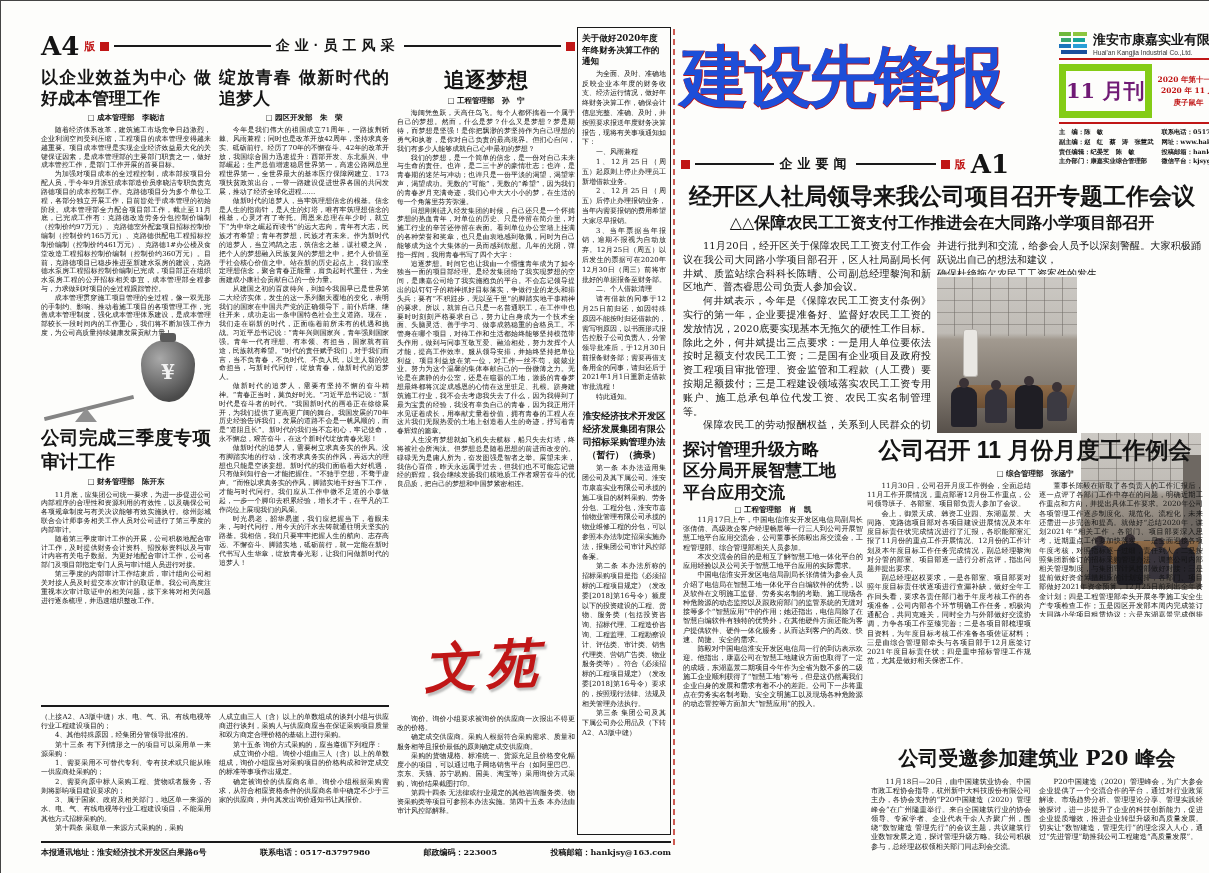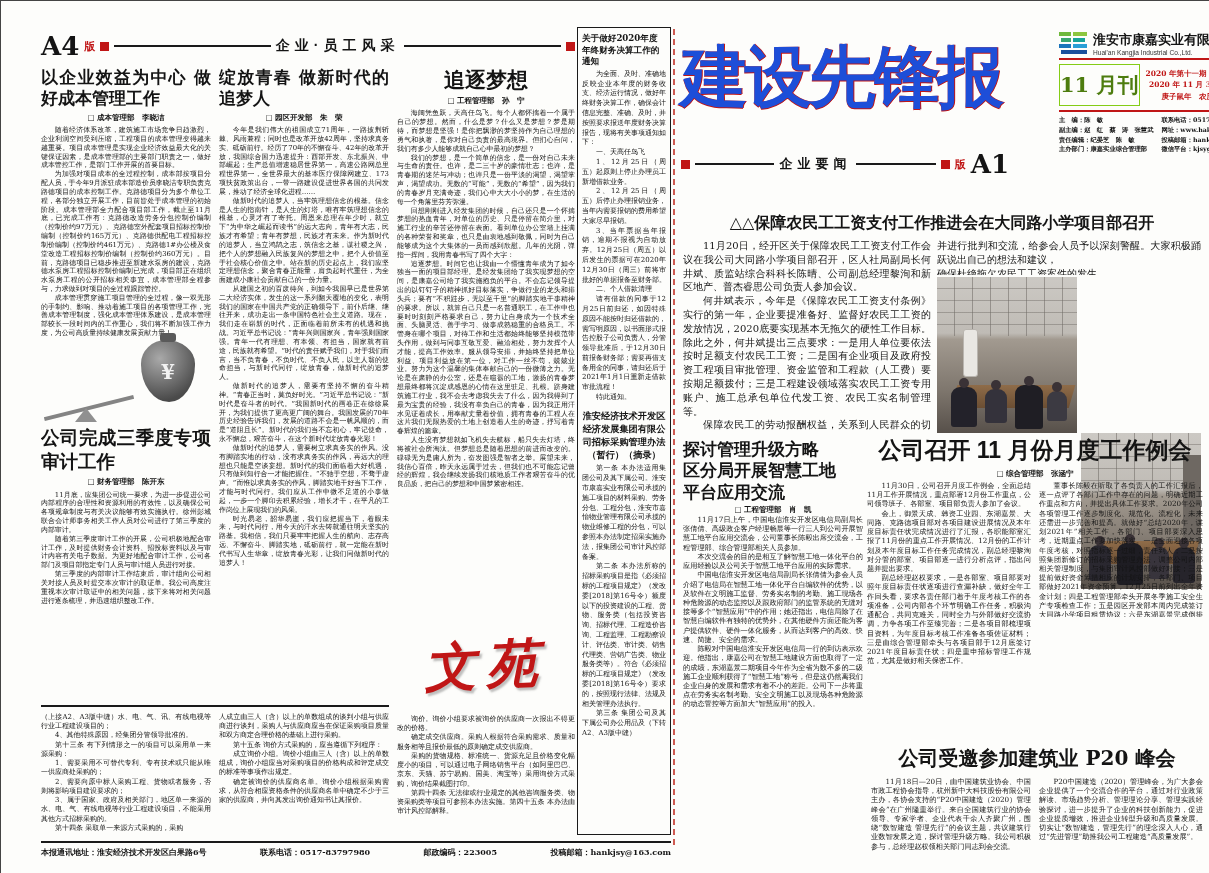--- a/index.html
+++ b/index.html
@@ -20,21 +20,21 @@
   .bodyBox{font-size:7px;line-height:1.4;}
   .bodyBot{font-size:7px;line-height:1.32;}
   .titleL{font-weight:bold;font-size:17px;line-height:1.25;margin:0 0 3px 0;}
   .byline{text-align:center;font-size:7.5px;font-weight:bold;margin:2px 0 4px 0;text-indent:0;}
   .box4{border:1.5px solid #1a1a1a;padding:5px 4px;box-sizing:border-box;}
   
   .mast{font-weight:bold;color:#1d4ed8;font-size:67px;line-height:92px;letter-spacing:-3px;white-space:nowrap;
         text-shadow:1px 0 0 #c01616,0 1px 0 #c01616;}
   .issue{font-size:7.5px;font-weight:bold;color:#c01616;line-height:1.5;white-space:nowrap;}
   .eds{font-size:6.3px;font-weight:bold;line-height:1.55;white-space:nowrap;}
-  .badge{border:1px solid #84cc16;color:#4d7c0f;font-weight:bold;font-size:21px;
+  .badge{border:7px solid #84cc16;color:#701a75;font-weight:bold;font-size:21px;
          display:flex;align-items:center;justify-content:center;white-space:nowrap;}
   .bodyR1{font-size:10px;line-height:1.38;}
   .bodyR{font-size:7.2px;line-height:1.28;}
   .photo{position:relative;overflow:hidden;background:linear-gradient(180deg,#ccc9c4 0%,#bfbbb5 36%,#a29a90 40%,#7f776e 72%,#57504a 100%);}
   .photo .grid{position:absolute;left:0;right:0;top:0;height:38%;
     background:repeating-linear-gradient(90deg,transparent 0 17px,rgba(110,105,100,.55) 17px 18px),
                repeating-linear-gradient(0deg,transparent 0 11px,rgba(110,105,100,.45) 11px 12px);}
   .photo .table{position:absolute;left:12%;right:4%;bottom:16%;height:15%;
     background:linear-gradient(#8f6c49,#6b4e33);transform:skewX(-16deg);}
   .fig{position:absolute;border-radius:9px 9px 3px 3px;background:#2d2b30;}
@@ -134,21 +134,21 @@
     <div class="abs clip jt bodyBot" style="left:188px;top:688px;width:170px;height:118px;">
       <p class="noind">人成立由三人（含）以上的单数组成的谈判小组与供应商进行谈判，采购人与供应商应当在保证采购项目质量和双方商定合理价格的基础上进行采购。</p>
       <p>第十五条 询价方式采购的，应当遵循下列程序：</p>
       <p>成立询价小组。询价小组由三人（含）以上的单数组成，询价小组应当对采购项目的价格构成和评定成交的标准等事项作出规定。</p>
       <p>确定被询价的供应商名单。询价小组根据采购需求，从符合相应资格条件的供应商名单中确定不少于三家的供应商，并向其发出询价通知书让其报价。</p>
     </div>
 
     <div class="abs clip jt bodyBox box4" style="left:546px;top:2px;width:94px;height:808px;">
       <div style="font-weight:bold;font-size:8.6px;line-height:1.35;text-align:left;margin-bottom:2px;">关于做好2020年度年终财务决算工作的通知</div>
       <p>为全面、及时、准确地反映企业本年度的财务收支、经济运行情况，做好年终财务决算工作，确保会计信息完整、准确、及时，并按照要求报送年度财务决算报告，现将有关事项通知如下：</p>
-      <p>一、天高任鸟飞</p>
+      <p>一、风雨兼程</p>
       <p>1、12月25日（周五）起原则上停止办理员工新增借款业务。</p>
       <p>2、12月25日（周五）后停止办理报销业务，当年内需要报销的费用希望大家尽早报销。</p>
       <p>3、当年票据当年报销，逾期不报视为自动放弃。12月25日（周五）以后发生的票据可在2020年12月30日（周三）前将审批好的单据报备至财务部。</p>
       <p>二、个人借款清理</p>
       <p>请有借款的同事于12月25日前归还，如因特殊原因不能按时归还借款的，需写明原因，以书面形式报告控股子公司负责人，分管领导批准后，于12月30日前报备财务部；需要再借支备用金的同事，请归还后于2021年1月1日重新走借款审批流程！</p>
       <p>特此通知。</p>
       <div style="font-weight:bold;font-size:9.2px;line-height:1.4;text-align:center;margin:7px 0 3px 0;">淮安经济技术开发区经济发展集团有限公司招标采购管理办法（暂行）（摘录）</div>
       <p>第一条 本办法适用集团公司及其下属公司。淮安市康嘉实业有限公司承揽的施工项目的材料采购、劳务分包、工程分包，淮安市嘉怡物业管理有限公司承揽的物业维修工程的分包，可以参照本办法制定招采实施办法，报集团公司审计风控部备案。</p>
       <p>第二条 本办法所称的招标采购项目是指《必须招标的工程项目规定》（发改委[2018]第16号令）额度以下的投资建设的工程、货物、服务类（包括投资咨询、招标代理、工程造价咨询、工程监理、工程勘察设计、评估类、审计类、销售代理类、营销广告类、物业服务类等）。符合《必须招标的工程项目规定》（发改委[2018]第16号令）要求的，按照现行法律、法规及相关管理办法执行。</p>
       <p>第三条 集团公司及其下属公司办公用品及（下转A2、A3版中缝）</p>
@@ -211,20 +211,21 @@
     <div class="abs hdrow" style="left:2px;top:124px;width:328px;">
       <span class="sq"></span>
       <span class="hline"></span>
       <span class="sans" style="font-size:13px;font-weight:bold;letter-spacing:5px;">企业要闻</span>
       <span class="hline"></span>
       <span class="sq"></span>
       <span class="red" style="font-size:11px;font-weight:bold;">版</span>
       <span style="font-size:26px;font-weight:bold;">A1</span>
     </div>
 
+    <div class="abs sans" style="left:2px;top:156px;width:522px;font-size:23px;font-weight:bold;white-space:nowrap;text-align:center;">经开区人社局领导来我公司项目召开专题工作会议</div>
     <div class="abs" style="left:2px;top:188px;width:522px;font-size:16px;font-weight:bold;text-align:center;white-space:nowrap;">△△保障农民工工资支付工作推进会在大同路小学项目部召开</div>
 
     <div class="abs clip jt bodyR1" style="left:4px;top:214px;width:248px;height:194px;">
       <p>11月20日，经开区关于保障农民工工资支付工作会议在我公司大同路小学项目部召开，区人社局副局长何井斌、质监站综合科科长陈晴、公司副总经理黎洵和新区地产、普杰睿思公司负责人参加会议。</p>
       <p>何井斌表示，今年是《保障农民工工资支付条例》实行的第一年，企业要提准备好、监督好农民工工资的发放情况，2020底要实现基本无拖欠的硬性工作目标。除此之外，何井斌提出三点要求：一是用人单位要依法按时足额支付农民工工资；二是国有企业项目及政府投资工程项目审批管理、资金监管和工程款（人工费）要按期足额拨付；三是工程建设领域落实农民工工资专用账户、施工总承包单位代发工资、农民工实名制管理等。</p>
       <p>保障农民工的劳动报酬权益，关系到人民群众的切身利益和幸福感，关系到社会的和谐稳定。会上，经开区领导通过分享一些案例，</p>
     </div>
     <div class="abs clip jt bodyR1" style="left:258px;top:214px;width:264px;height:36px;">
       <p class="noind">并进行批判和交流，给参会人员予以深刻警醒。大家积极踊跃说出自己的想法和建议，</p>
       <p class="noind">确保杜绝拖欠农民工工资案件的发生。</p>

